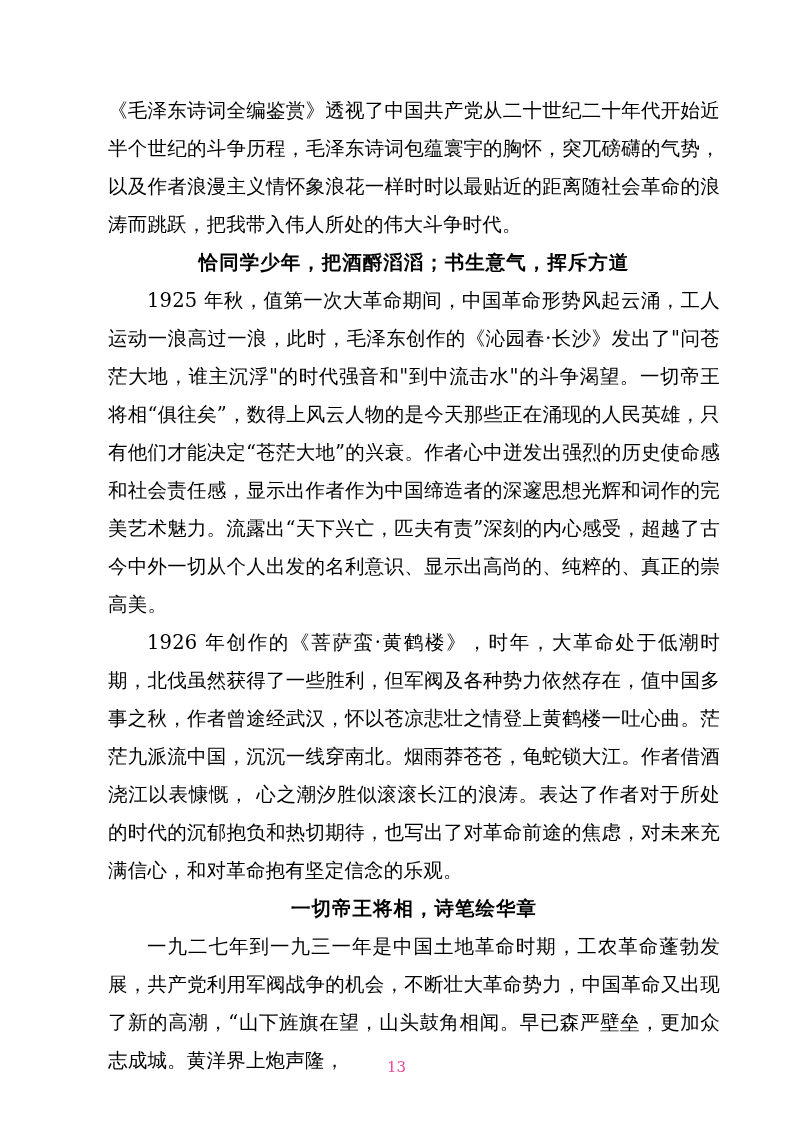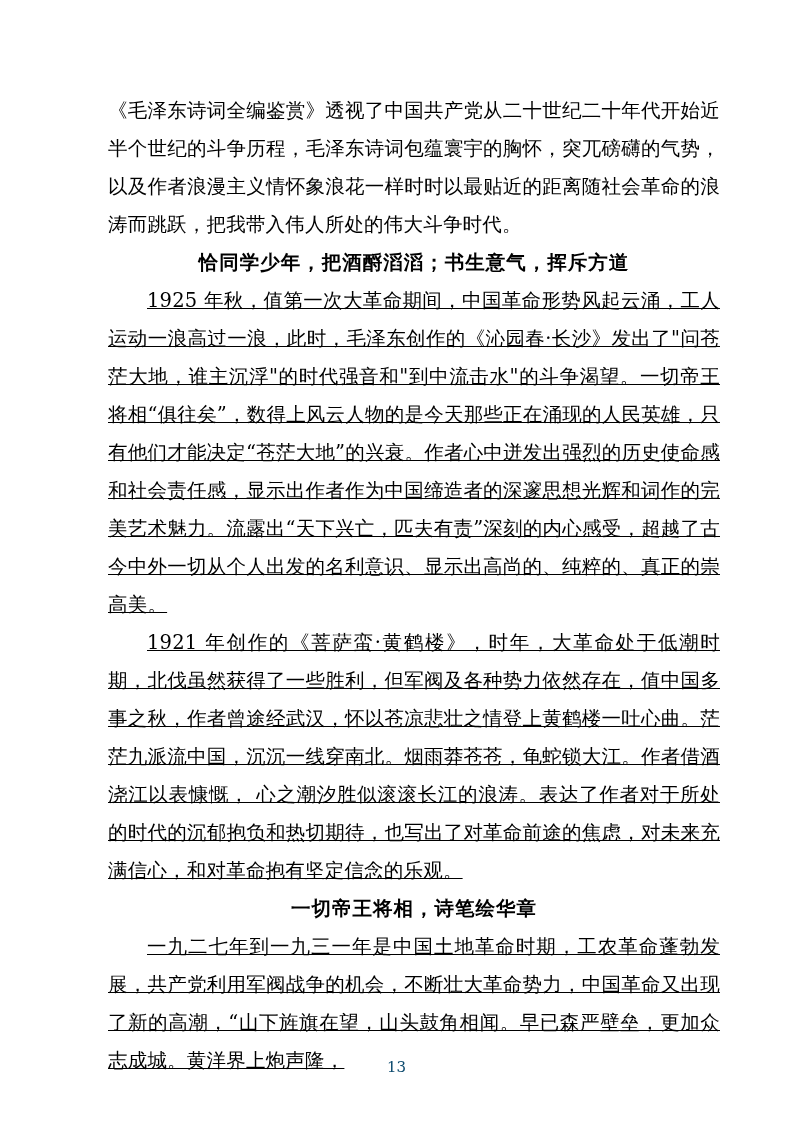--- a/index.html
+++ b/index.html
@@ -27,47 +27,46 @@
     text-align: justify;
     text-justify: inter-ideograph;
     letter-spacing: 0.2px;
   }
   .para {
     margin: 0;
     text-indent: 0;
   }
   .para.indent {
     text-indent: 2em;
-    text-decoration: underline;
   }
   .heading {
     margin: 0;
     font-weight: bold;
     text-align: center;
     font-size: 19.5px;
     line-height: 38px;
     letter-spacing: 1px;
   }
   .page-number {
     position: absolute;
     left: 0;
     right: 0;
     bottom: 46px;
     text-align: center;
     font-size: 15px;
     font-family: "DejaVu Serif", serif;
-    color: #0c4a6e;
+    color: #ec4899;
   }
 </style>
 </head>
 <body>
 
 <div class="page">
   <div class="doc-body">
     <p class="para">《毛泽东诗词全编鉴赏》透视了中国共产党从二十世纪二十年代开始近半个世纪的斗争历程，毛泽东诗词包蕴寰宇的胸怀，突兀磅礴的气势，以及作者浪漫主义情怀象浪花一样时时以最贴近的距离随社会革命的浪涛而跳跃，把我带入伟人所处的伟大斗争时代。</p>
     <h2 class="heading">恰同学少年，把酒酹滔滔；书生意气，挥斥方道</h2>
     <p class="para indent">1925 年秋，值第一次大革命期间，中国革命形势风起云涌，工人运动一浪高过一浪，此时，毛泽东创作的《沁园春·长沙》发出了"问苍茫大地，谁主沉浮"的时代强音和"到中流击水"的斗争渴望。一切帝王将相“俱往矣”，数得上风云人物的是今天那些正在涌现的人民英雄，只有他们才能决定“苍茫大地”的兴衰。作者心中迸发出强烈的历史使命感和社会责任感，显示出作者作为中国缔造者的深邃思想光辉和词作的完美艺术魅力。流露出“天下兴亡，匹夫有责”深刻的内心感受，超越了古今中外一切从个人出发的名利意识、显示出高尚的、纯粹的、真正的崇高美。</p>
-    <p class="para indent">1921 年创作的《菩萨蛮·黄鹤楼》，时年，大革命处于低潮时期，北伐虽然获得了一些胜利，但军阀及各种势力依然存在，值中国多事之秋，作者曾途经武汉，怀以苍凉悲壮之情登上黄鹤楼一吐心曲。茫茫九派流中国，沉沉一线穿南北。烟雨莽苍苍，龟蛇锁大江。作者借酒浇江以表慷慨， 心之潮汐胜似滚滚长江的浪涛。表达了作者对于所处的时代的沉郁抱负和热切期待，也写出了对革命前途的焦虑，对未来充满信心，和对革命抱有坚定信念的乐观。</p>
+    <p class="para indent">1926 年创作的《菩萨蛮·黄鹤楼》，时年，大革命处于低潮时期，北伐虽然获得了一些胜利，但军阀及各种势力依然存在，值中国多事之秋，作者曾途经武汉，怀以苍凉悲壮之情登上黄鹤楼一吐心曲。茫茫九派流中国，沉沉一线穿南北。烟雨莽苍苍，龟蛇锁大江。作者借酒浇江以表慷慨， 心之潮汐胜似滚滚长江的浪涛。表达了作者对于所处的时代的沉郁抱负和热切期待，也写出了对革命前途的焦虑，对未来充满信心，和对革命抱有坚定信念的乐观。</p>
     <h2 class="heading">一切帝王将相，诗笔绘华章</h2>
     <p class="para indent">一九二七年到一九三一年是中国土地革命时期，工农革命蓬勃发展，共产党利用军阀战争的机会，不断壮大革命势力，中国革命又出现了新的高潮，“山下旌旗在望，山头鼓角相闻。早已森严壁垒，更加众志成城。黄洋界上炮声隆，</p>
   </div>
   <div class="page-number">13</div>
 </div>
 
 </body></html>

